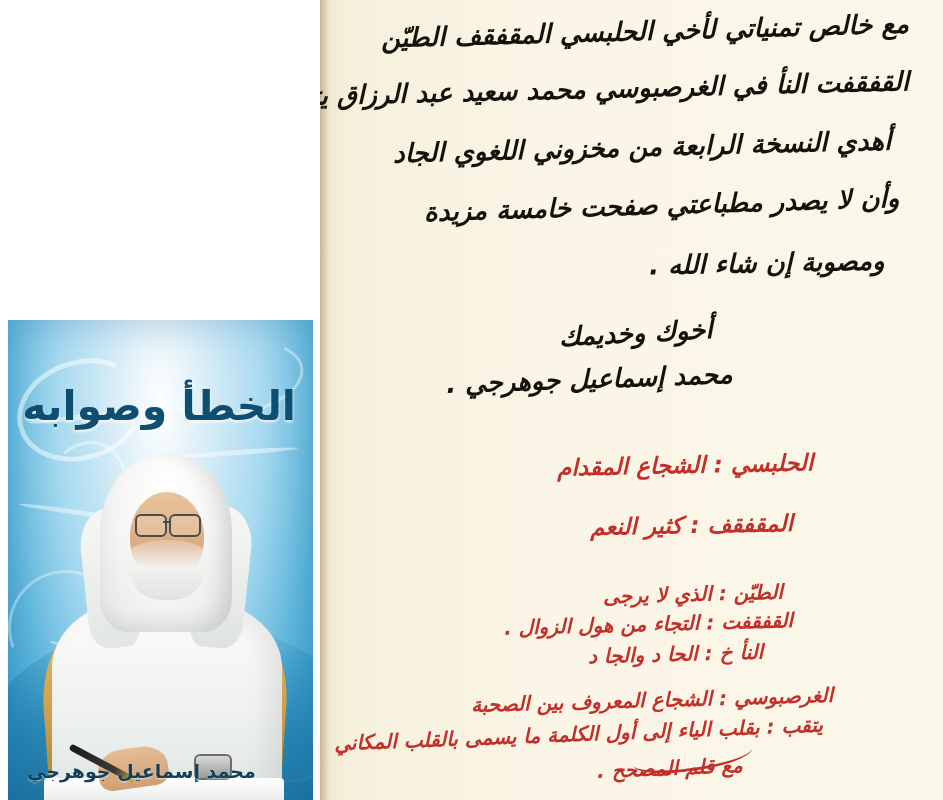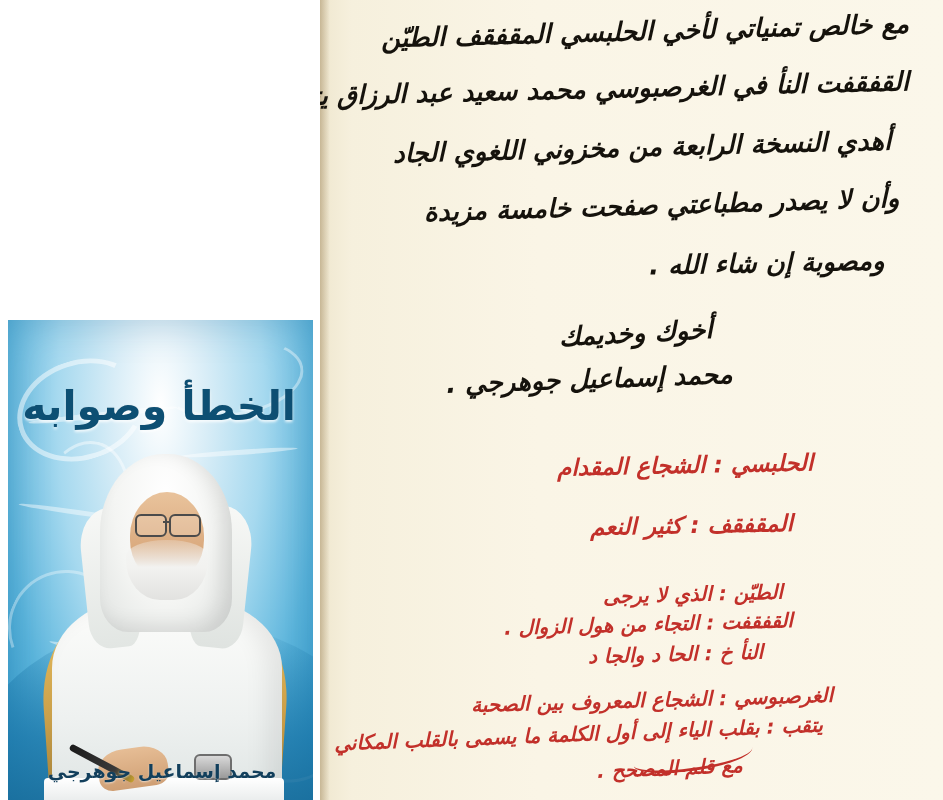--- a/index.html
+++ b/index.html
@@ -84,21 +84,21 @@
     color: #0d4f73;
     direction: rtl;
     text-shadow: 0 2px 3px rgba(255,255,255,.85), 0 0 1px rgba(0,0,0,.2);
     letter-spacing: -1px;
   }
   #cover-author {
     position: absolute;
     right: 16px;
     bottom: 18px;
     width: 270px;
-    text-align: center;
+    text-align: left;
     direction: rtl;
     font-size: 19px;
     font-weight: bold;
     color: #123f5c;
     text-shadow: 0 1px 2px rgba(255,255,255,.6);
   }
 
   
   #author-portrait {
     position: absolute;

